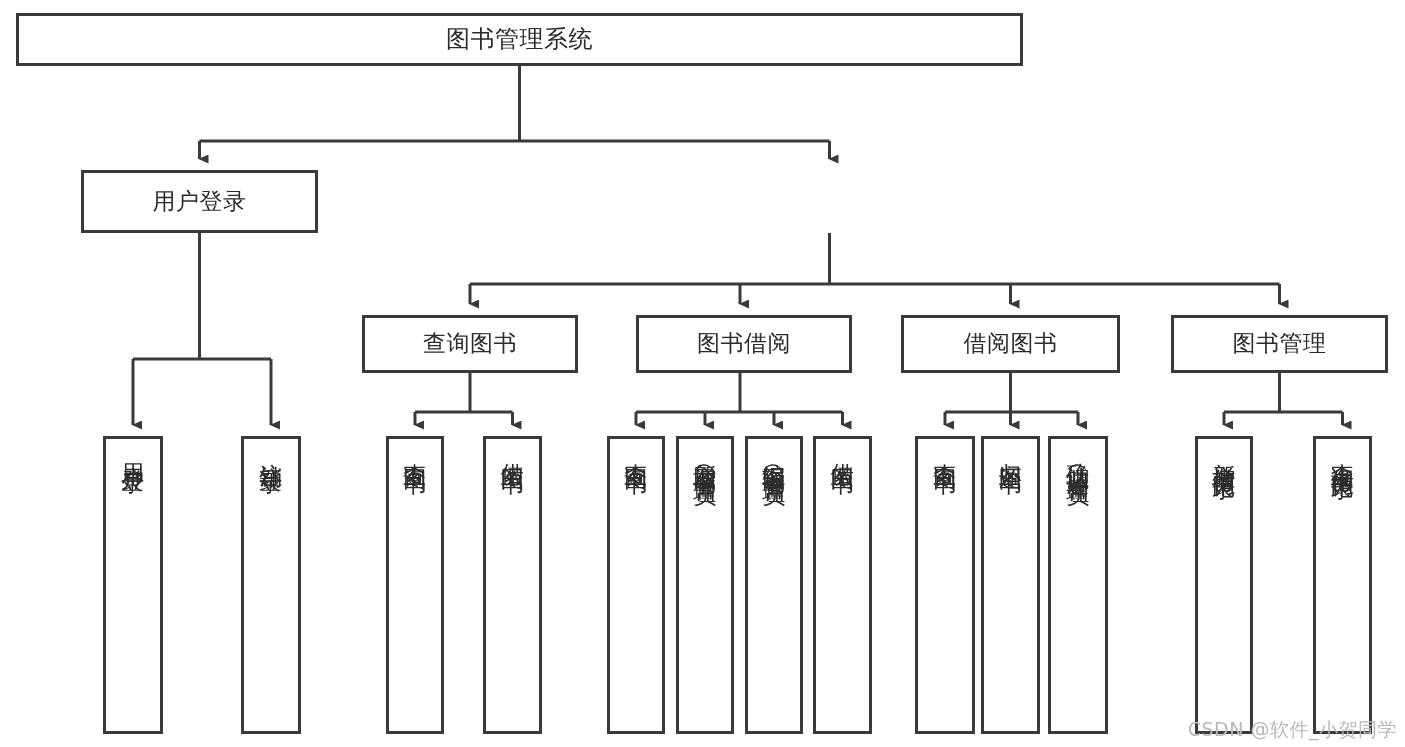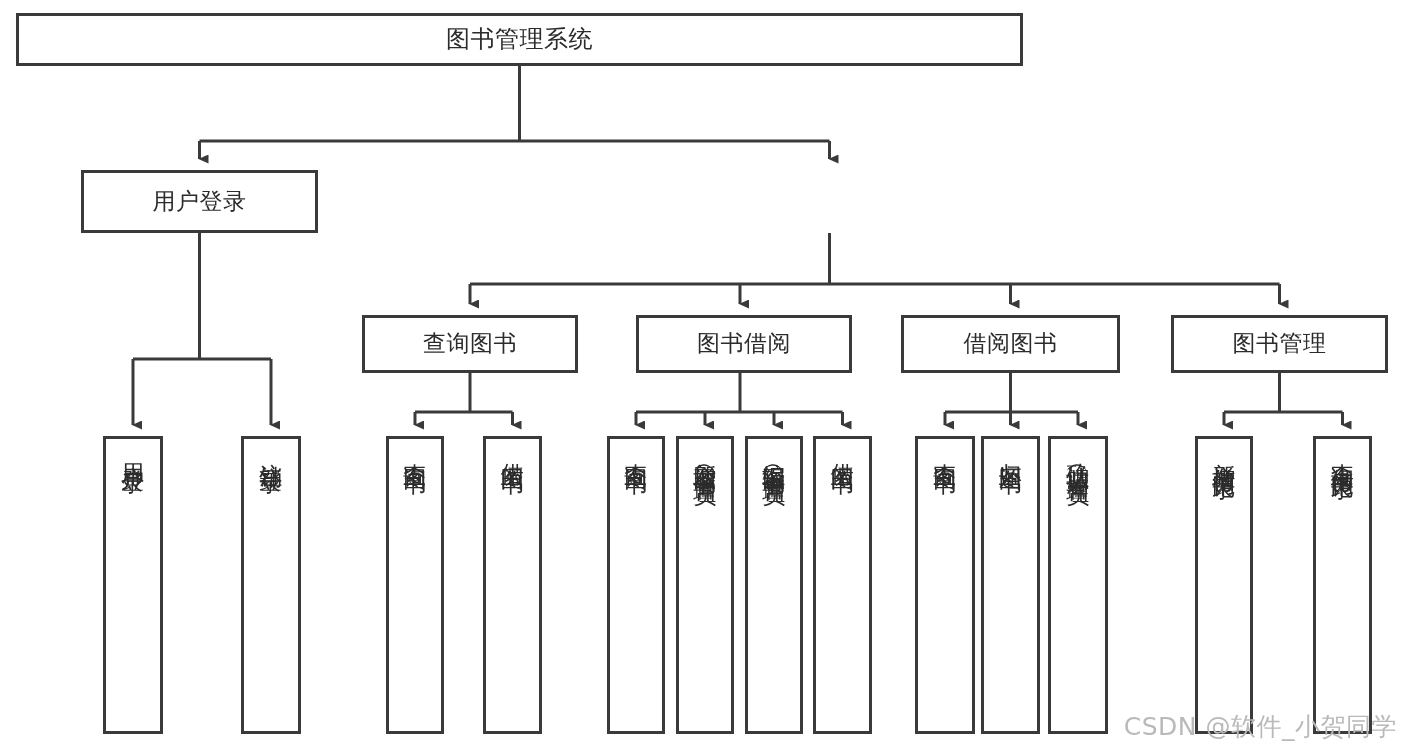--- a/index.html
+++ b/index.html
@@ -61,21 +61,21 @@
     text-orientation: upright;
     font-size: 23px;
     line-height: 1.15;
     letter-spacing: 3px;
     white-space: nowrap;
   }
   .watermark {
     position: absolute;
     right: 8px;
     bottom: 4px;
-    font-size: 25px;
+    font-size: 19px;
     color: #b9b9b9;
     letter-spacing: 0.5px;
     white-space: nowrap;
     z-index: 5;
     font-family: "DejaVu Sans", "Liberation Sans", sans-serif;
   }
 </style>
 </head>
 <body>
 

